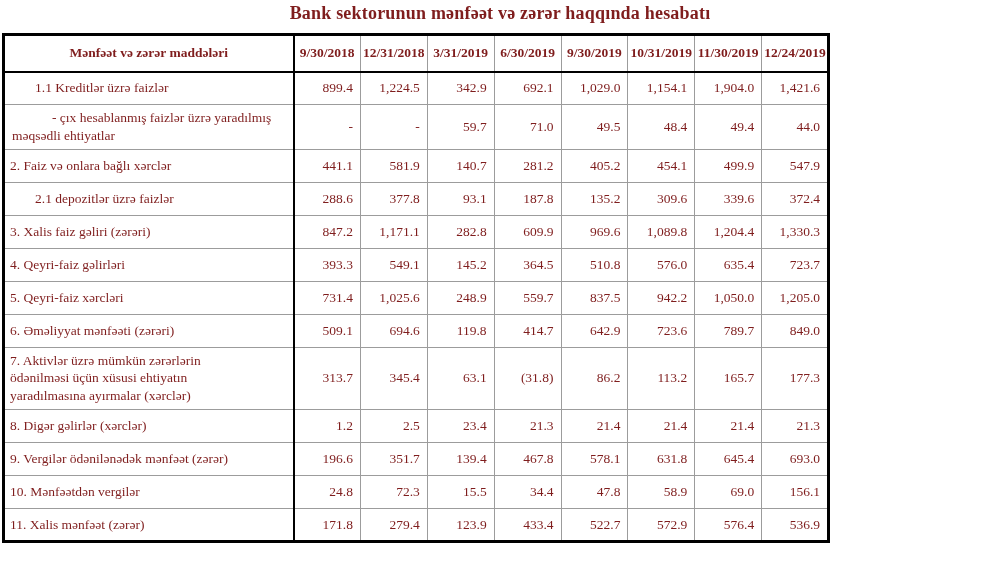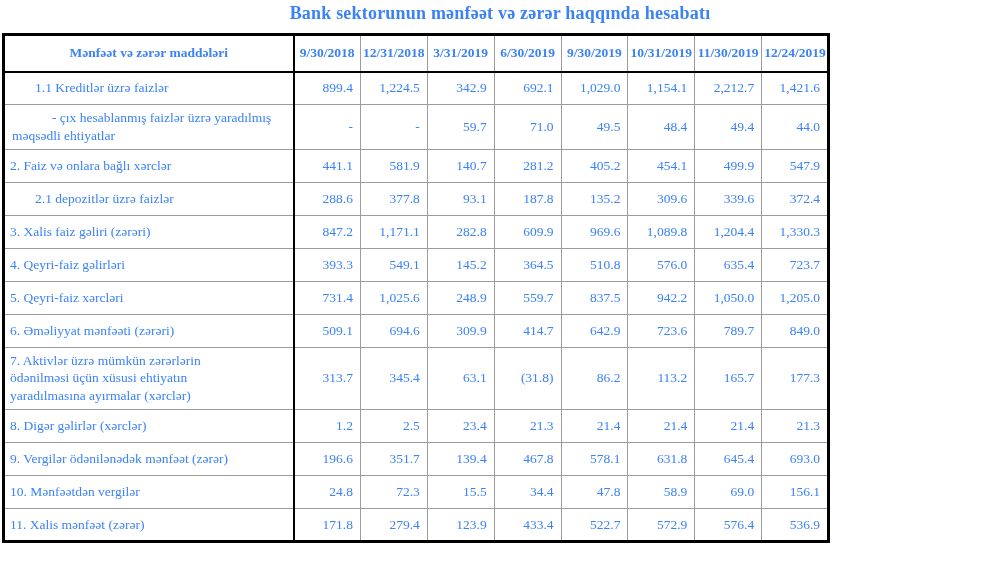--- a/index.html
+++ b/index.html
@@ -2,21 +2,21 @@
 <html><head>
 <meta charset="utf-8">
 <style>
   html, body { margin: 0; padding: 0; background: #ffffff; }
   .page {
     width: 1000px;
     height: 581px;
     box-sizing: border-box;
     overflow: hidden;
     font-family: "Liberation Serif", "DejaVu Serif", serif;
-    color: #3b82f6;
+    color: #7f1d1d;
     background: #fff;
   }
   .title {
     margin: 0;
     padding-top: 3px;
     padding-bottom: 9px;
     text-align: center;
     font-size: 18px;
     font-weight: bold;
     letter-spacing: 0.2px;
@@ -94,21 +94,21 @@
       </thead>
       <tbody>
         <tr>
           <td class="label sub">1.1 Kreditlər üzrə faizlər</td>
           <td class="val">899.4</td>
           <td class="val">1,224.5</td>
           <td class="val">342.9</td>
           <td class="val">692.1</td>
           <td class="val">1,029.0</td>
           <td class="val">1,154.1</td>
-          <td class="val">2,212.7</td>
+          <td class="val">1,904.0</td>
           <td class="val">1,421.6</td>
         </tr>
         <tr>
           <td class="label hanging">- çıx hesablanmış faizlər üzrə yaradılmış
 məqsədli ehtiyatlar</td>
           <td class="val">-</td>
           <td class="val">-</td>
           <td class="val">59.7</td>
           <td class="val">71.0</td>
           <td class="val">49.5</td>
@@ -168,21 +168,21 @@
           <td class="val">559.7</td>
           <td class="val">837.5</td>
           <td class="val">942.2</td>
           <td class="val">1,050.0</td>
           <td class="val">1,205.0</td>
         </tr>
         <tr>
           <td class="label item">6. Əməliyyat mənfəəti (zərəri)</td>
           <td class="val">509.1</td>
           <td class="val">694.6</td>
-          <td class="val">309.9</td>
+          <td class="val">119.8</td>
           <td class="val">414.7</td>
           <td class="val">642.9</td>
           <td class="val">723.6</td>
           <td class="val">789.7</td>
           <td class="val">849.0</td>
         </tr>
         <tr>
           <td class="label item">7. Aktivlər üzrə mümkün zərərlərin
 ödənilməsi üçün xüsusi ehtiyatın
 yaradılmasına ayırmalar (xərclər)</td>

